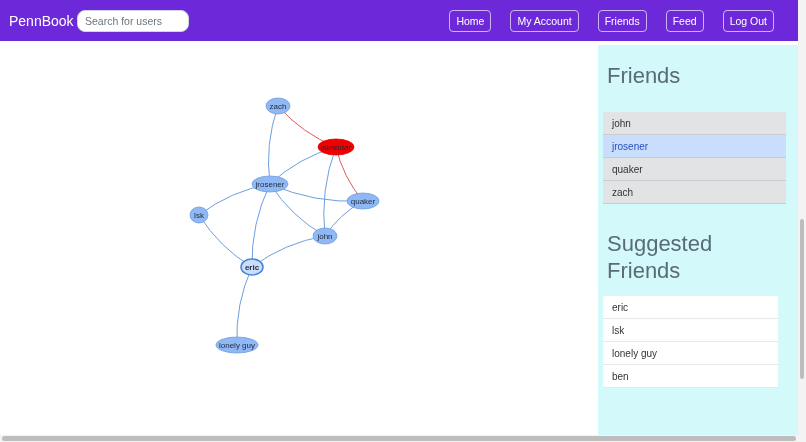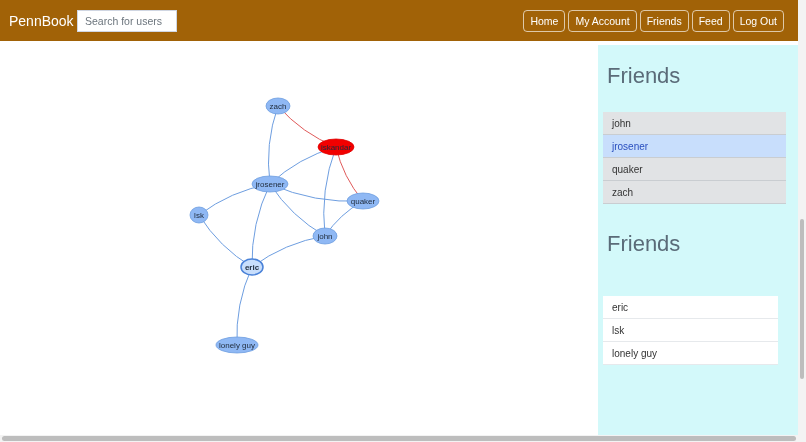--- a/index.html
+++ b/index.html
@@ -1,26 +1,26 @@
 <!DOCTYPE html>
 <html><head>
 <meta charset="utf-8">
 <style>
   * { box-sizing: border-box; margin: 0; padding: 0; }
   html, body { width: 806px; height: 442px; overflow: hidden; background: #fff;
     font-family: "Liberation Sans", "DejaVu Sans", sans-serif; }
   .navbar { position: absolute; left: 0; top: 0; width: 798px; height: 41px;
-    background: #a16207; display: flex; align-items: center; }
+    background: #6d28d9; display: flex; align-items: center; }
   .brand { color: #fff; font-size: 14px; margin-left: 9px; }
-  .search { position: absolute; left: 77px; top: 10px; width: 100px; height: 22px;
-    border: 1px solid #d0d6e2; border-radius: 0; background: #fff;
+  .search { position: absolute; left: 77px; top: 10px; width: 112px; height: 22px;
+    border: 1px solid #d0d6e2; border-radius: 8px; background: #fff;
     font-size: 10.5px; color: #6c757d; padding-left: 7px; line-height: 20px;
     font-family: "Liberation Sans", sans-serif; }
   .search::placeholder { color: #6c757d; }
-  .navbtns { position: absolute; right: 14px; top: 10px; display: flex; gap: 3px; }
+  .navbtns { position: absolute; right: 24px; top: 10px; display: flex; gap: 19px; }
   .navbtn { height: 22px; border: 1px solid rgba(255,255,255,0.65); border-radius: 4px;
     color: #fff; font-size: 10.5px; padding: 0 6px; line-height: 20px; background: transparent; white-space: nowrap; }
   .graph { position: absolute; left: 0; top: 41px; width: 598px; height: 394px; }
   .sidebar { position: absolute; left: 598px; top: 45px; width: 200px; height: 390px; background: #d3f9fa; }
   .h2 { color: #5a6b78; font-size: 22px; font-weight: normal; margin-left: 9px; line-height: 27px; }
   .list { position: absolute; left: 5px; width: 183px; }
   .li { height: 23px; font-size: 10px; line-height: 23px; padding-left: 9px; color: #333; border-bottom: 1px solid #c9cdd1; }
   .friends .li { background: #e1e3e5; }
   .friends .li.active { background: #c8defc; color: #2a4fbf; }
   .sugg { width: 175px; }
@@ -104,26 +104,28 @@
 
 <div class="sidebar">
   <div class="h2" style="position:absolute;top:17px;">Friends</div>
   <div class="list friends" style="top:67px;">
     <div class="li">john</div>
     <div class="li active">jrosener</div>
     <div class="li">quaker</div>
     <div class="li">zach</div>
   </div>
   <div class="h2" style="position:absolute;top:185px;">
+    <div>Suggested</div>
     <div>Friends</div>
   </div>
   <div class="list sugg" style="top:251px;">
     <div class="li">eric</div>
     <div class="li">lsk</div>
     <div class="li">lonely guy</div>
+    <div class="li">ben</div>
   </div>
 </div>
 
 <div class="vscroll">
     <div class="vthumb"></div>
   </div>
 <div class="hscroll">
     <div class="hthumb"></div>
   </div>
 

